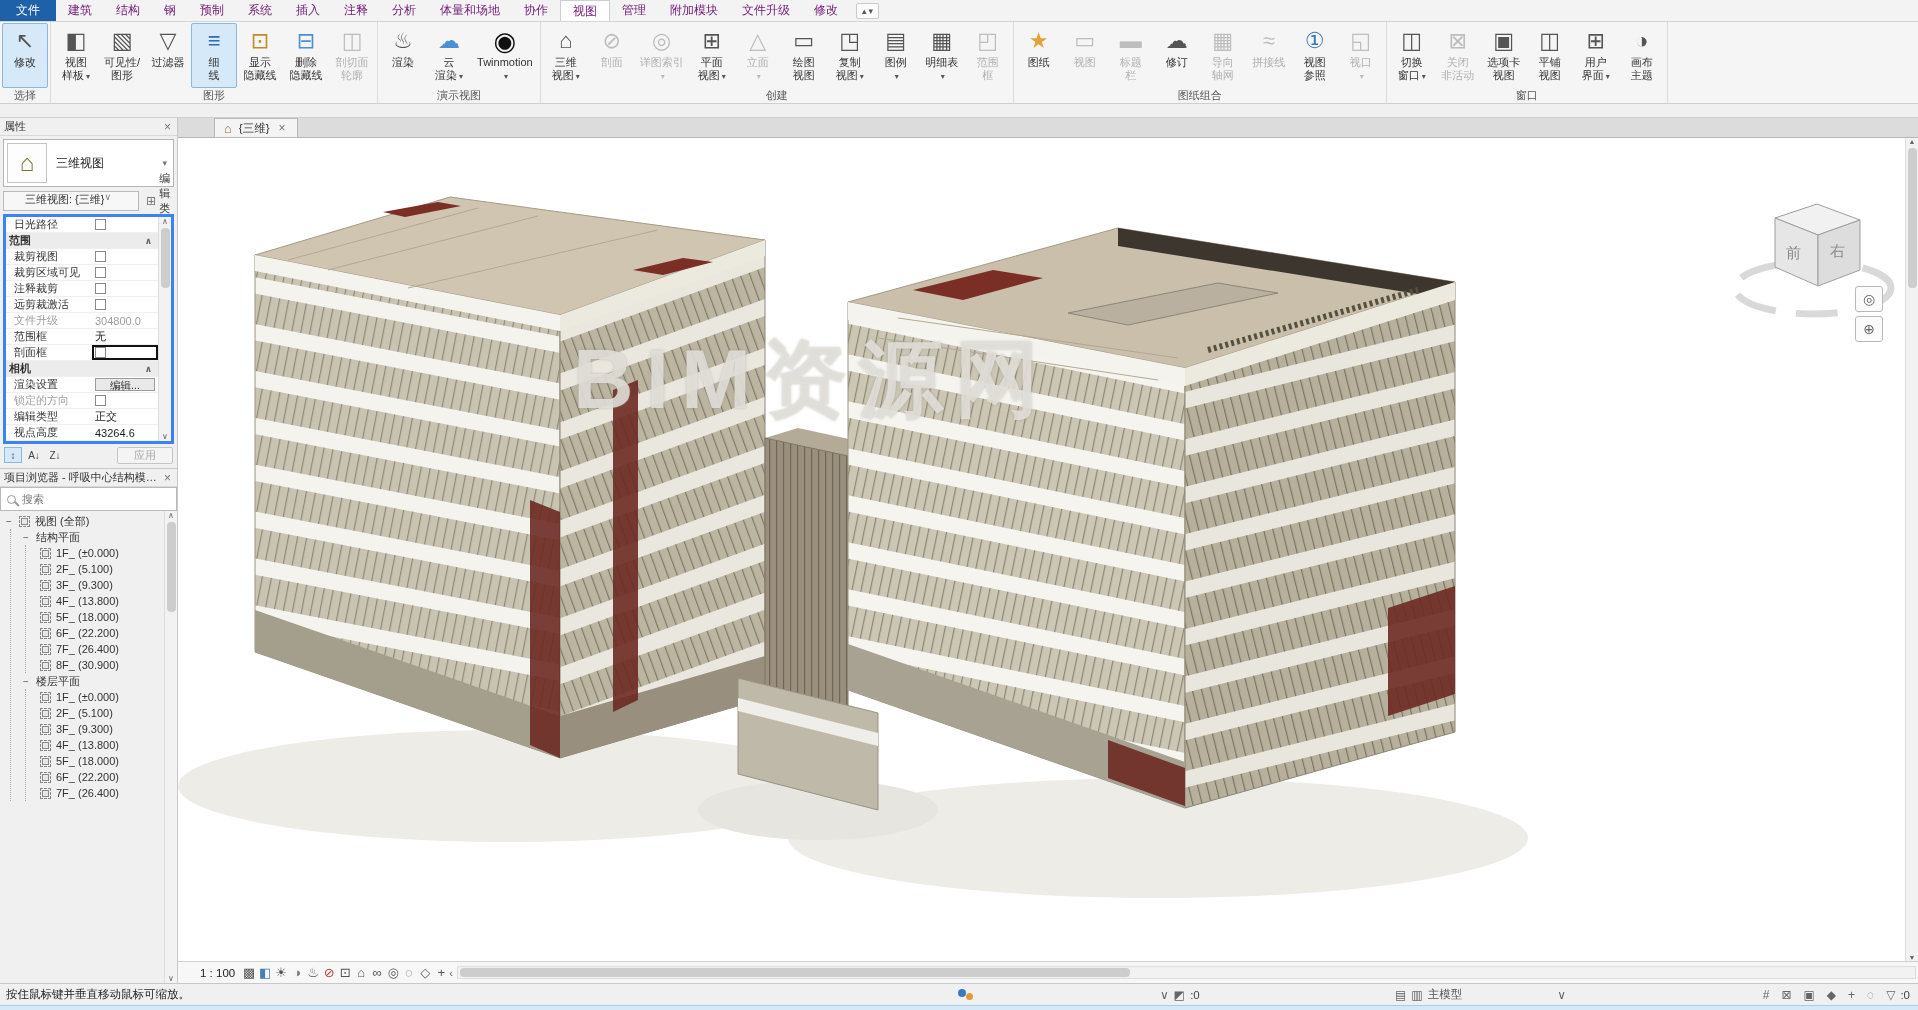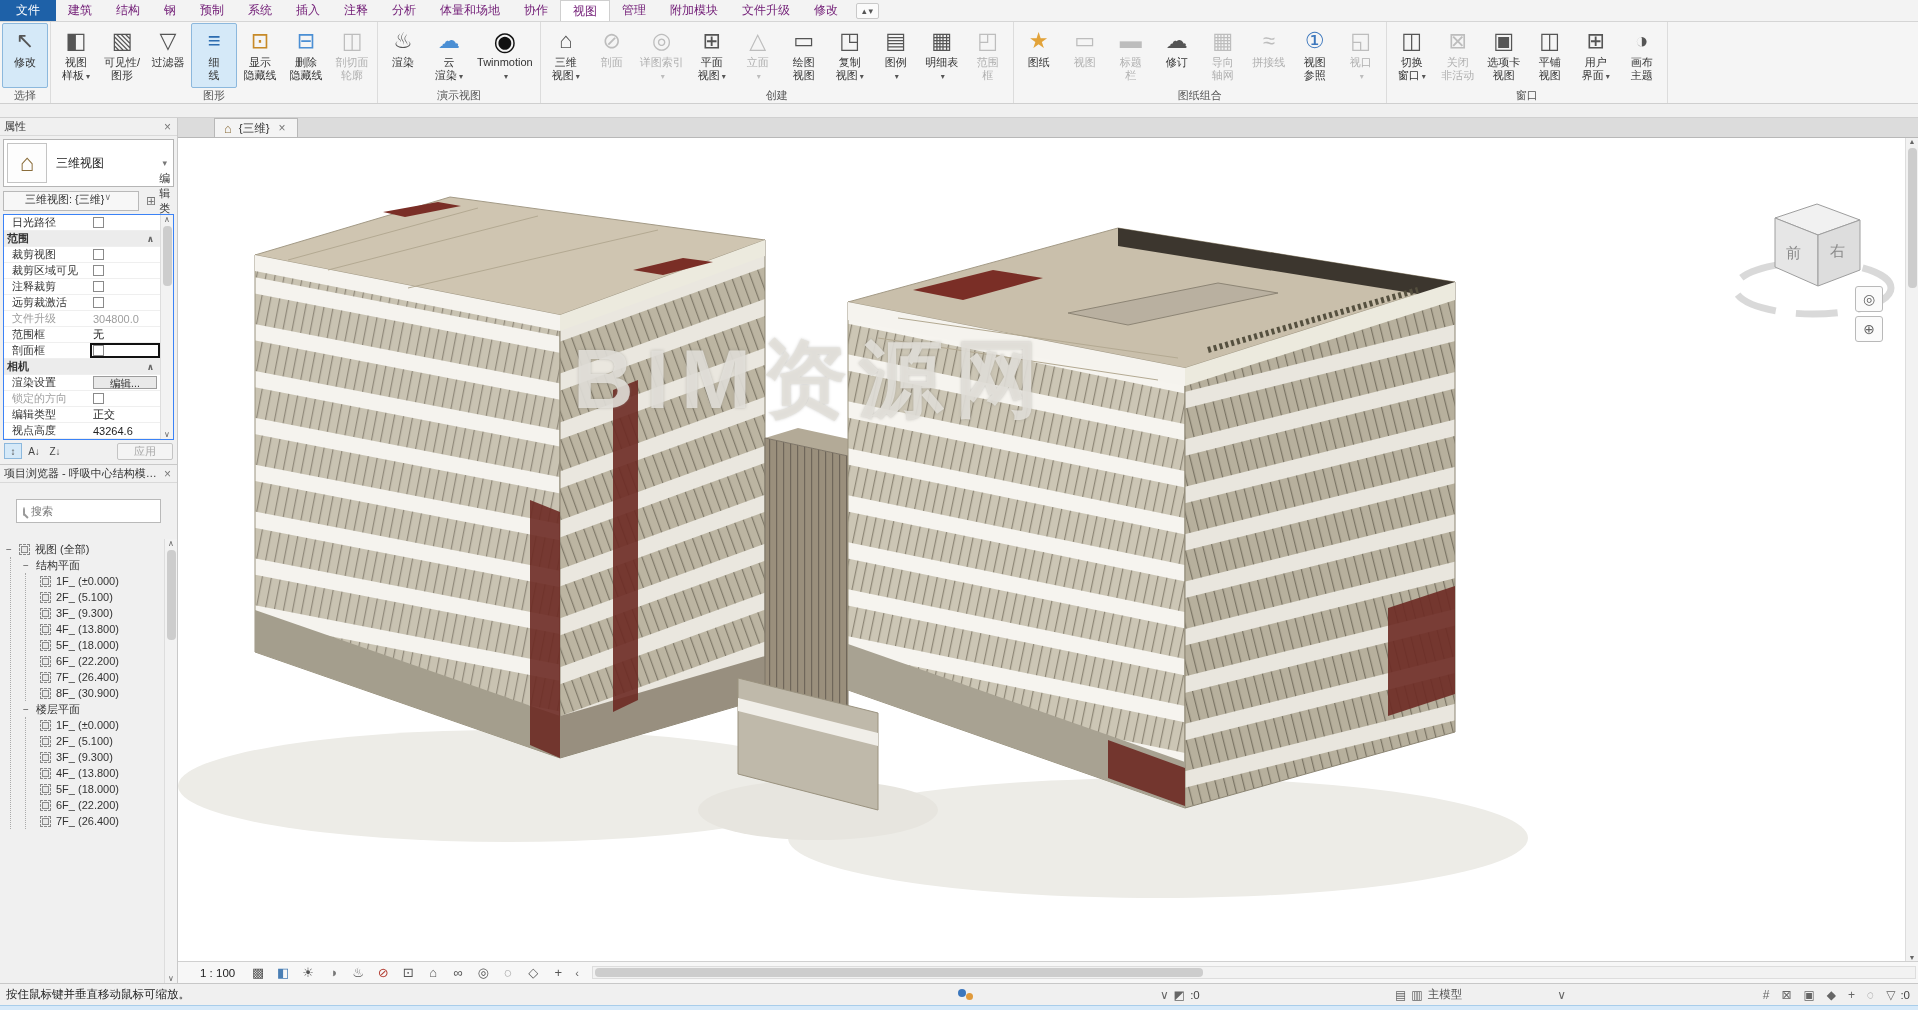--- a/index.html
+++ b/index.html
@@ -44,21 +44,21 @@
   .typesel{height:48px;margin:3px;background:#fff;border:1px solid #b5b5b5;display:flex;align-items:center}
   .typethumb{width:40px;height:40px;margin:3px;border:1px solid #c4c4c4;display:flex;align-items:center;justify-content:center;font-size:24px;color:#8a6d3b;background:#fdfdfd}
   .typesel .lbl{flex:1;font-size:12px;color:#222;padding-left:6px}
   .caret{color:#777;font-size:9px;padding-right:6px}
   .instrow{height:22px;display:flex;align-items:center;margin:0 3px 2px 3px;gap:3px}
   .instsel{flex:1;height:20px;background:#f7f7f7;border:1px solid #b9b9b9;display:flex;align-items:flex-start;padding:0 21px;color:#333}
   .instsel .lbl{flex:1;white-space:nowrap;overflow:hidden}
   .edittype{height:20px;display:flex;align-items:center;gap:3px;padding:0 4px;color:#333}
   .edittype [data-icon]{color:#777;font-size:12px}
   
-  .pgridwrap{position:relative;margin:0 3px;border:1px solid #3b82f6;background:#7f1d1d}
+  .pgridwrap{position:relative;margin:0 3px;border:3px solid #3b82f6;background:#7f1d1d}
   .pgrid{margin-right:13px}
   .prow{display:flex;height:16px;align-items:center;border-bottom:1px solid #efefef;background:#fff;font-size:11px}
   .plbl{width:86px;padding-left:8px;white-space:nowrap;overflow:hidden;color:#333}
   .pval{flex:1;display:flex;align-items:center;padding:0 3px;height:100%}
   .prow.header{background:#ececec;font-weight:bold;color:#333}
   .prow.header .plbl{flex:1;padding-left:3px}
   .prow.disabled .plbl,.prow.disabled .ptxt{color:#9e9e9e}
   .prow.focused .pval{outline:2px solid #111;outline-offset:-2px}
   .chk{width:11px;height:11px;border:1px solid #8a8a8a;background:#fff;display:inline-block}
   .pbtn{flex:1;height:13px;border:1px solid #9c9c9c;background:#e9e9e9;text-align:center;font-size:10.5px;line-height:12px;color:#333}
@@ -66,21 +66,21 @@
   .hdrchev{padding-right:6px;color:#666;font-size:9px}
   .pscroll{position:absolute;right:0;top:0;bottom:0;width:13px;background:#f2f2f2;border-left:1px solid #ddd;display:flex;flex-direction:column;align-items:center;font-size:8px;color:#666}
   .pscroll .thumb{width:9px;height:60px;background:#cdcdcd;border-radius:4px;margin:2px 0}
   .pscroll .sp{flex:1}
   .sortrow{height:22px;display:flex;align-items:center;gap:3px;padding:2px 4px;background:#f0f0f0}
   .sico{width:18px;height:16px;display:flex;align-items:center;justify-content:center;border:1px solid transparent;font-size:10px;color:#444}
   .sico.hl{background:#d5e9f8;border-color:#8cb8dd}
   .applybtn{margin-left:auto;width:56px;height:17px;border:1px solid #c4c4c4;background:#f4f4f4;color:#aaa;text-align:center;line-height:15px;border-radius:2px}
   
   .browser{flex:1;display:flex;flex-direction:column;border-top:1px solid #c9c9c9;margin-top:2px;min-height:0}
-  .searchrow{height:24px;margin:16px;border:1px solid #b9b9b9;background:#fff;display:flex;align-items:center;padding:0 6px;gap:6px}
+  .searchrow{height:24px;margin:0;border:1px solid #b9b9b9;background:#fff;display:flex;align-items:center;padding:0 6px;gap:6px}
   .searchico{width:9px;height:9px;border:1.5px solid #999;border-radius:50%;position:relative;display:inline-block}
   .searchico::after{content:"";position:absolute;width:6px;height:1.5px;background:#999;transform:rotate(45deg);right:-5px;bottom:-2px}
   .searchrow input{border:none;outline:none;flex:1;font-size:11px;color:#333;font-family:inherit;background:transparent}
   .tree{flex:1;position:relative;overflow:hidden;background:#f0f0f0;padding-top:2px}
   .trow{height:16px;display:flex;align-items:center;gap:5px;white-space:nowrap;color:#333}
   .trow.root{padding-left:6px;}
   .trow.g{padding-left:12px}
   .tgroup{margin-left:10px;border-left:1px dotted #aaa}
   .titems{margin-left:14px;border-left:1px dotted #aaa}
   .trow.i{padding-left:14px}
@@ -100,21 +100,21 @@
   .wm1,.wm2{position:absolute;font-weight:bold;color:rgba(228,226,220,0.85);text-shadow:0 0 3px rgba(140,138,130,0.45);white-space:nowrap;pointer-events:none}
   .wm1{left:395px;top:185px;font-size:84px;letter-spacing:12px}
   .wm2{left:240px;top:272px;font-size:94px;letter-spacing:4px}
   .navbtns{position:absolute;right:22px;top:148px;display:flex;flex-direction:column;gap:4px}
   .navbtn{width:28px;height:26px;background:#fbfbfb;border:1px solid #b9b9b9;border-radius:3px;display:flex;align-items:center;justify-content:center;color:#666;font-size:14px}
   
   .vscroll{position:absolute;top:20px;right:0;bottom:22px;width:13px;background:#f2f2f2;border-left:1px solid #ddd;display:flex;flex-direction:column;align-items:center;font-size:7px;color:#666}
   .vscroll .thumb{width:9px;height:140px;background:#cdcdcd;border-radius:4px;margin:3px 0}
   .vscroll .sp{flex:1}
   
-  .viewbar{height:22px;background:#f7f7f7;border-top:1px solid #d0d0d0;display:flex;align-items:center;padding-left:16px;gap:9px;font-size:11.5px}
+  .viewbar{height:22px;background:#f7f7f7;border-top:1px solid #d0d0d0;display:flex;align-items:center;padding-left:16px;font-size:11.5px}
   .scalebox{padding:0 6px;color:#222}
   .vico{font-size:13px;color:#555;width:16px;text-align:center}
   [data-icon="crop-view-icon"]{color:#b23b30}
   [data-icon="shadows-icon"]{color:#777}
   [data-icon="visual-style-icon"]{color:#4a7fb5}
   .hscroll{flex:1;height:13px;background:#f2f2f2;border:1px solid #ddd;margin:0 2px 0 4px;position:relative}
   .hscroll .thumb{position:absolute;left:2px;top:1px;height:9px;width:46%;background:#cdcdcd;border-radius:4px}
   .scrarr{font-size:11px;color:#666}
   
   .statusbar{height:22px;background:#f0f0f0;border-top:1px solid #c8c8c8;position:relative;display:flex;align-items:center;padding:0 6px;font-size:11.5px;color:#222}

